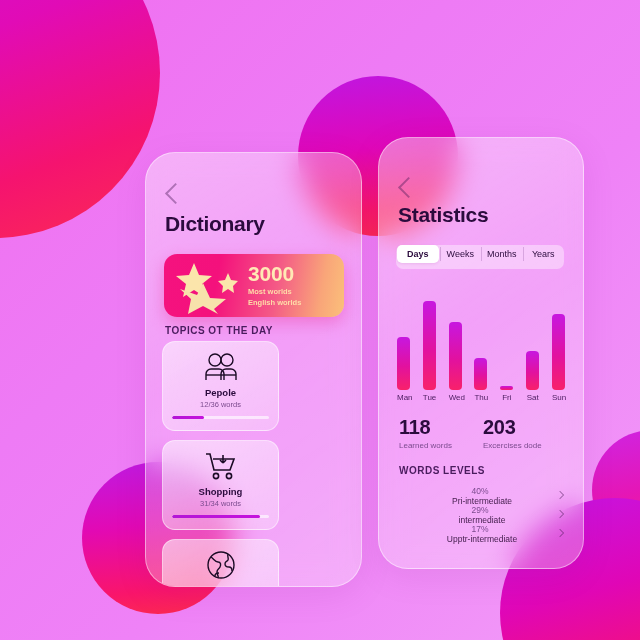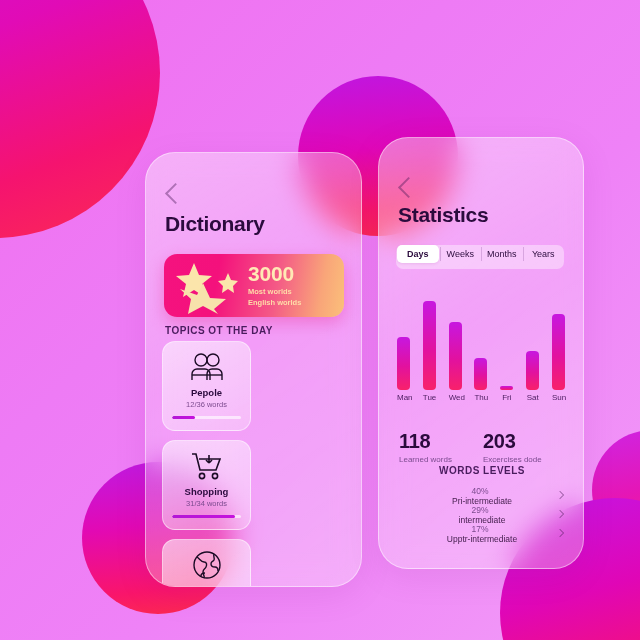--- a/index.html
+++ b/index.html
@@ -78,20 +78,21 @@
     position:absolute;font-size:10px;font-weight:bold;color:#4a1c5e;letter-spacing:.5px;
   }
 
   
   .topics{position:absolute;left:16px;top:188px;width:183px;display:flex;flex-wrap:wrap;gap:9px;}
   .topic{
     width:87px;height:88px;border-radius:13px;
     background:linear-gradient(150deg,rgba(255,255,255,.55),rgba(255,255,255,.28));
     border:1px solid rgba(255,255,255,.5);
     position:relative;
+    padding-left:28px;
   }
   .topic .ticon{position:absolute;left:0;right:0;top:9px;height:32px;display:flex;align-items:center;justify-content:center;}
   .topic .tname{position:absolute;left:0;right:0;top:45px;text-align:center;font-size:9.5px;font-weight:bold;color:#2b0b3d;}
   .topic .tcount{position:absolute;left:0;right:0;top:58px;text-align:center;font-size:7.5px;color:#7b4b8e;}
   .topic .bar{
     position:absolute;left:9px;right:9px;bottom:11px;height:3.5px;border-radius:3px;
     background:rgba(255,255,255,.62);overflow:hidden;
   }
   .topic .bar > i{display:block;height:100%;border-radius:3px;background:linear-gradient(90deg,#b316d6,#c513dd);}
 
@@ -117,21 +118,21 @@
   .chart{position:absolute;left:18px;top:152px;width:168px;height:120px;}
   .chart .bars{position:absolute;left:0;right:0;top:0;height:100px;display:flex;align-items:flex-end;justify-content:space-between;}
   .chart .bcol{width:13px;display:flex;flex-direction:column;justify-content:flex-end;height:100%;}
   .chart .bcol > i{
     display:block;width:100%;border-radius:4px;
     background:linear-gradient(180deg,#c717e0 0%,#e2119f 55%,#f8216a 100%);
   }
   .chart .labels{position:absolute;left:0;right:0;top:103px;display:flex;justify-content:space-between;}
   .chart .labels span{width:13px;text-align:center;font-size:8px;color:#4a1c5e;}
 
-  .kpis{position:absolute;left:20px;top:292px;width:170px;display:flex;}
+  .kpis{position:absolute;left:20px;top:278px;width:170px;display:flex;}
   .kpi{width:84px;}
   .kpi .kval{font-size:20px;font-weight:bold;color:#2b0b3d;letter-spacing:-.3px;}
   .kpi .klab{font-size:8px;color:#7b4b8e;margin-top:2px;}
 
   .levels{position:absolute;left:20px;top:348px;width:166px;}
   .level-row{
     position:relative;height:19px;display:flex;align-items:center;
     font-size:8.5px;color:#46204f;flex-direction:column;
   }
   .level-row .pct{color:#7b4b8e;margin-right:4px;}
@@ -280,21 +281,21 @@
     <div class="kpi">
       <div class="kval">118</div>
       <div class="klab">Learned words</div>
     </div>
     <div class="kpi">
       <div class="kval">203</div>
       <div class="klab">Excercises dode</div>
     </div>
   </div>
 
-  <div class="section-label" style="left:20px;top:327px;margin-left:40px;">WORDS LEVELS</div>
+  <div class="section-label" style="left:20px;top:327px;">WORDS LEVELS</div>
 
   <div class="levels">
     <div class="level-row">
       <span class="pct">40%</span>
       <span>Pri-intermediate</span>
       <span class="chev"></span>
     </div>
     <div class="level-row">
       <span class="pct">29%</span>
       <span>intermediate</span>

